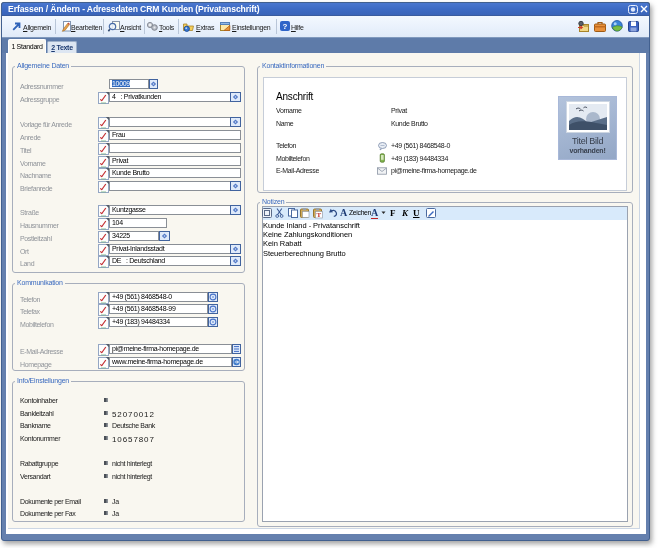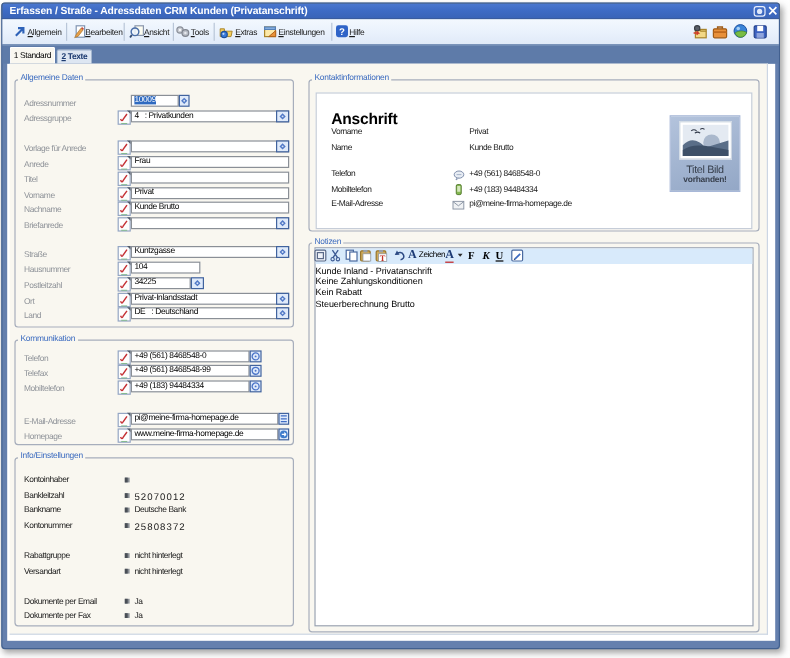--- a/index.html
+++ b/index.html
@@ -32,21 +32,21 @@
   font-size:7px;letter-spacing:-0.3px;color:#000;text-align:center;line-height:13px;}
 .tab2{left:47px;top:41px;width:30px;height:12px;background:#dde6f2;
   border:1px solid #9db0ca;border-bottom:none;border-radius:2px 2px 0 0;
   font-size:7px;font-weight:bold;letter-spacing:-0.3px;color:#1c3a70;text-align:center;line-height:11px;}
 svg{position:absolute;overflow:visible}
 </style>
 </head>
 <body>
 <div id="win"></div>
 <div class="abs" id="titlebar"></div>
-<div class="abs" id="title">Erfassen / Straße - Adressdaten CRM Kunden (Privatanschrift)</div>
+<div class="abs" id="title">Erfassen / Ändern - Adressdaten CRM Kunden (Privatanschrift)</div>
 <svg class="abs" style="left:628px;top:5px" width="10" height="9">
  <rect x="0.5" y="0.5" width="9" height="8" rx="2" fill="none" stroke="#e8eefc" stroke-width="1"></rect>
  <circle cx="5" cy="4.5" r="2.2" fill="#dfe8fa"></circle>
 </svg>
 <svg class="abs" style="left:640px;top:5px" width="8" height="8">
  <path d="M1 1 L7 7 M7 1 L1 7" stroke="#fff" stroke-width="1.4"></path>
 </svg>
 <div class="abs" id="inner"></div>
 <div class="abs" id="toolbar"></div>
 <div class="abs" id="tabband"></div>
@@ -342,21 +342,21 @@
 <svg class="abs" style="left:104px;top:423px" width="5" height="5">
     <rect x="0" y="0" width="4" height="4" fill="#8a8f96"></rect>
     <rect x="0" y="0" width="2.4" height="4" fill="#4a4f56"></rect>
   </svg>
 <div class="abs blbl" style="left:112px;top:422px">Deutsche Bank</div>
 <div class="abs blbl" style="left:20px;top:435px">Kontonummer</div>
 <svg class="abs" style="left:104px;top:436px" width="5" height="5">
     <rect x="0" y="0" width="4" height="4" fill="#8a8f96"></rect>
     <rect x="0" y="0" width="2.4" height="4" fill="#4a4f56"></rect>
   </svg>
-<div class="abs blbl" style="left:112px;top:435px"><span style="font-size:8px;letter-spacing:0.9px">25808372</span></div>
+<div class="abs blbl" style="left:112px;top:435px"><span style="font-size:8px;letter-spacing:0.9px">10657807</span></div>
 <div class="abs blbl" style="left:20px;top:460px">Rabattgruppe</div>
 <svg class="abs" style="left:104px;top:461px" width="5" height="5">
     <rect x="0" y="0" width="4" height="4" fill="#8a8f96"></rect>
     <rect x="0" y="0" width="2.4" height="4" fill="#4a4f56"></rect>
   </svg>
 <div class="abs blbl" style="left:112px;top:460px">nicht hinterlegt</div>
 <div class="abs blbl" style="left:20px;top:473px">Versandart</div>
 <svg class="abs" style="left:104px;top:474px" width="5" height="5">
     <rect x="0" y="0" width="4" height="4" fill="#8a8f96"></rect>
     <rect x="0" y="0" width="2.4" height="4" fill="#4a4f56"></rect>
@@ -370,21 +370,21 @@
 <div class="abs blbl" style="left:112px;top:498px">Ja</div>
 <div class="abs blbl" style="left:20px;top:510px">Dokumente per Fax</div>
 <svg class="abs" style="left:104px;top:511px" width="5" height="5">
     <rect x="0" y="0" width="4" height="4" fill="#8a8f96"></rect>
     <rect x="0" y="0" width="2.4" height="4" fill="#4a4f56"></rect>
   </svg>
 <div class="abs blbl" style="left:112px;top:510px">Ja</div>
 <div class="abs fs" style="left:257px;top:66px;width:376px;height:127px"></div>
 <div class="abs leg" style="left:260px;top:62px">Kontaktinformationen</div>
 <div class="abs" style="left:263px;top:77px;width:364px;height:114px;background:#fff;border:1px solid #c6cdd8"></div>
-<div class="abs" style="left:276px;top:90.5px;font-size:13px;font-weight:bold;letter-spacing:-0.2px;color:#000">Anschrift</div>
+<div class="abs" style="left:276px;top:90.5px;font-size:10px;font-weight:normal;letter-spacing:-0.2px;color:#000">Anschrift</div>
 <div class="abs blbl" style="left:276px;top:107px">Vorname</div>
 <div class="abs blbl" style="left:391px;top:107px">Privat</div>
 <div class="abs blbl" style="left:276px;top:120px">Name</div>
 <div class="abs blbl" style="left:391px;top:120px">Kunde Brutto</div>
 <div class="abs blbl" style="left:276px;top:142px">Telefon</div>
 <div class="abs blbl" style="left:391px;top:142px">+49 (561) 8468548-0</div>
 <div class="abs blbl" style="left:276px;top:155px">Mobiltelefon</div>
 <div class="abs blbl" style="left:391px;top:155px">+49 (183) 94484334</div>
 <div class="abs blbl" style="left:276px;top:167px">E-Mail-Adresse</div>
 <div class="abs blbl" style="left:391px;top:167px">pi@meine-firma-homepage.de</div>

